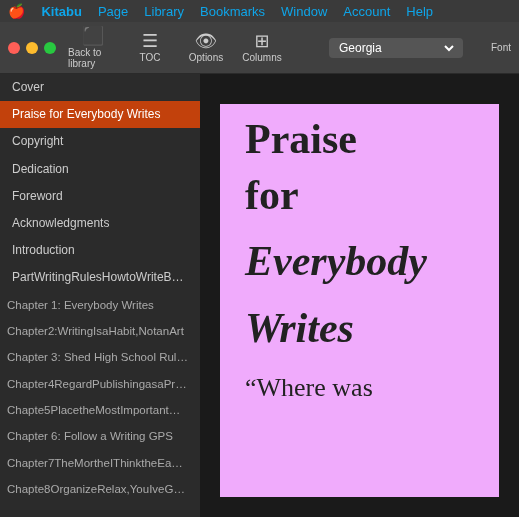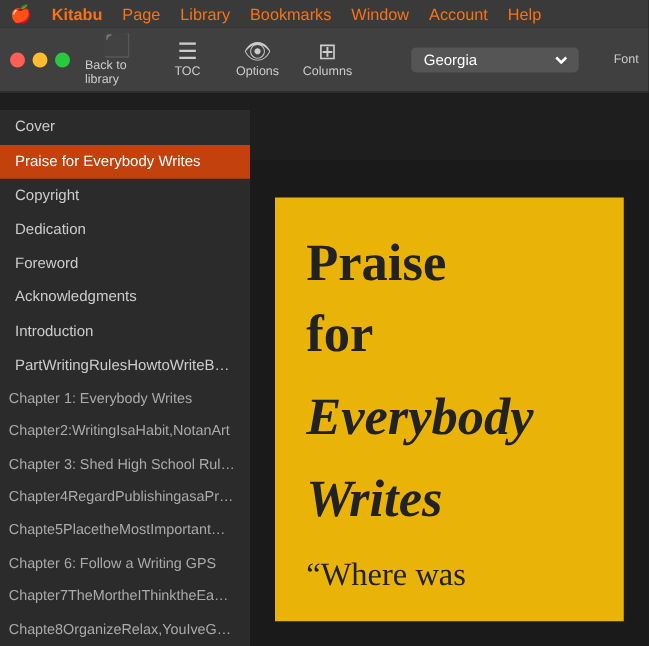--- a/index.html
+++ b/index.html
@@ -22,21 +22,21 @@
       padding: 0 8px;
       gap: 16px;
       flex-shrink: 0;
     }
     .menubar-apple {
       font-size: 14px;
       color: #fff;
     }
     .menubar-item {
       font-size: 13px;
-      color: #f97316;
+      color: #0ea5e9;
       cursor: default;
     }
     .menubar-item.app-name {
       font-weight: 600;
     }
 
     
     .toolbar {
       background: #404040;
       height: 52px;
@@ -106,21 +106,20 @@
       color: #ccc;
       text-align: center;
       margin-left: 24px;
     }
 
     
     .main {
       display: flex;
       flex: 1;
       overflow: hidden;
-      align-items: flex-end;
     }
 
     
     .sidebar {
       width: 200px;
       background: #2b2b2b;
       flex-shrink: 0;
       overflow-y: auto;
       overflow-x: hidden;
     }
@@ -153,24 +152,24 @@
       flex: 1;
       background: #1a1a1a;
       overflow: hidden;
       display: flex;
       flex-direction: column;
       align-items: center;
       padding: 30px 20px 20px 20px;
     }
 
     .book-page {
-      background: #eab308;
+      background: #f0abfc;
       width: 100%;
       flex: 1;
-      padding: 30px 25px 20px 25px;
+      padding: 12px 25px 20px 25px;
       overflow: hidden;
     }
 
     .book-title {
       font-family: Georgia, serif;
       font-size: 42px;
       font-weight: 700;
       color: #222;
       line-height: 1.1;
       margin-bottom: 10px;

